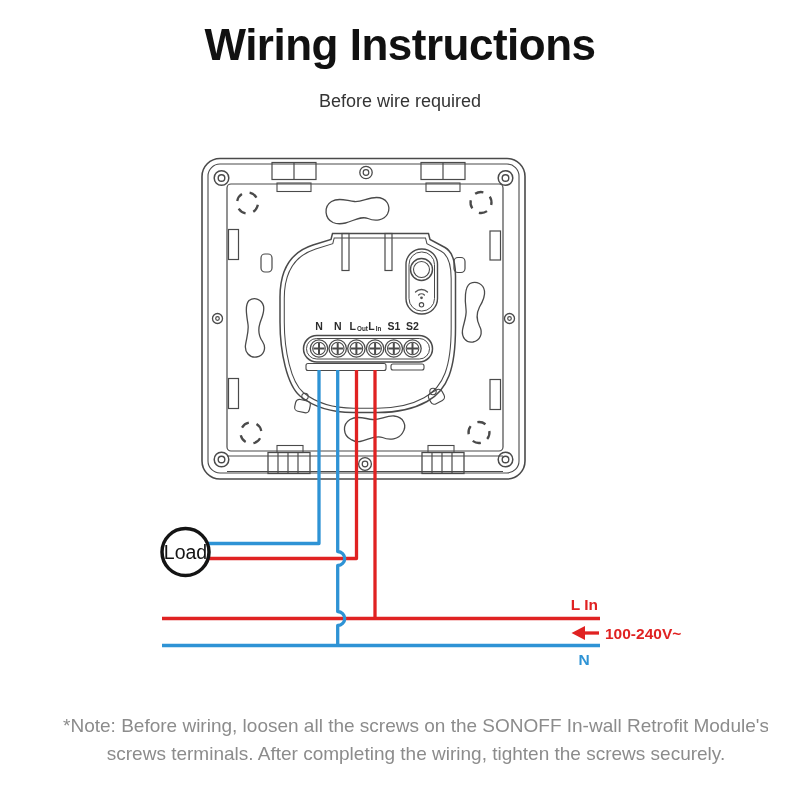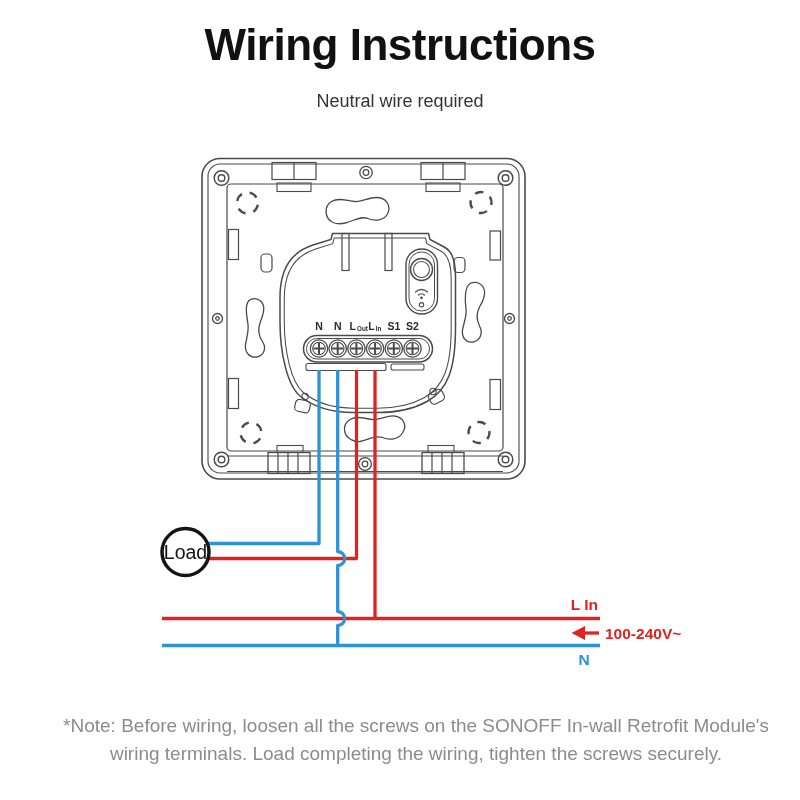--- a/index.html
+++ b/index.html
@@ -14,21 +14,21 @@
   svg.diagram{position:absolute;top:0;left:0;}
   svg .ln{stroke:#4a4a4a;fill:none;}
   svg text{font-family:"Liberation Sans","DejaVu Sans",sans-serif;}
 </style>
 </head>
 <body>
 
 <div class="page">
 
   <h1 class="title">Wiring Instructions</h1>
-  <div class="subtitle">Neutral wire required</div>
+  <div class="subtitle">Before wire required</div>
 
   <svg class="diagram" width="800" height="800" viewBox="0 0 800 800">
 
     <g>
       <rect class="ln" x="202" y="158.5" width="323" height="320.5" rx="18" fill="#fff" stroke-width="1.6"></rect>
       <rect class="ln" x="208" y="164" width="311" height="309" rx="12" stroke-width="1.1"></rect>
       <rect class="ln" x="227" y="184" width="276" height="267" rx="4" stroke-width="1.2"></rect>
 
       <line class="ln" x1="227" y1="456" x2="503" y2="456" stroke-width="1"></line>
       <line class="ln" x1="227" y1="471.5" x2="503" y2="471.5" stroke-width="1"></line>
@@ -232,15 +232,15 @@
         <line x1="599" y1="633" x2="581" y2="633" stroke="#e02222" stroke-width="3.3"></line>
         <polygon points="571.5,633 585,626 585,640" fill="#e02222"></polygon>
       </g>
       <text x="605" y="639" text-anchor="start" fill="#e02222">100-240V~</text>
       <text x="584" y="665" text-anchor="middle" fill="#2e93d5">N</text>
     </g>
   </svg>
 
   <p class="note">
     <span>*Note: Before wiring, loosen all the screws on the SONOFF In-wall Retrofit Module's</span><br>
-    <span>wiring terminals. Load completing the wiring, tighten the screws securely.</span>
+    <span>screws terminals. After completing the wiring, tighten the screws securely.</span>
   </p>
 </div>
 
 </body></html>

